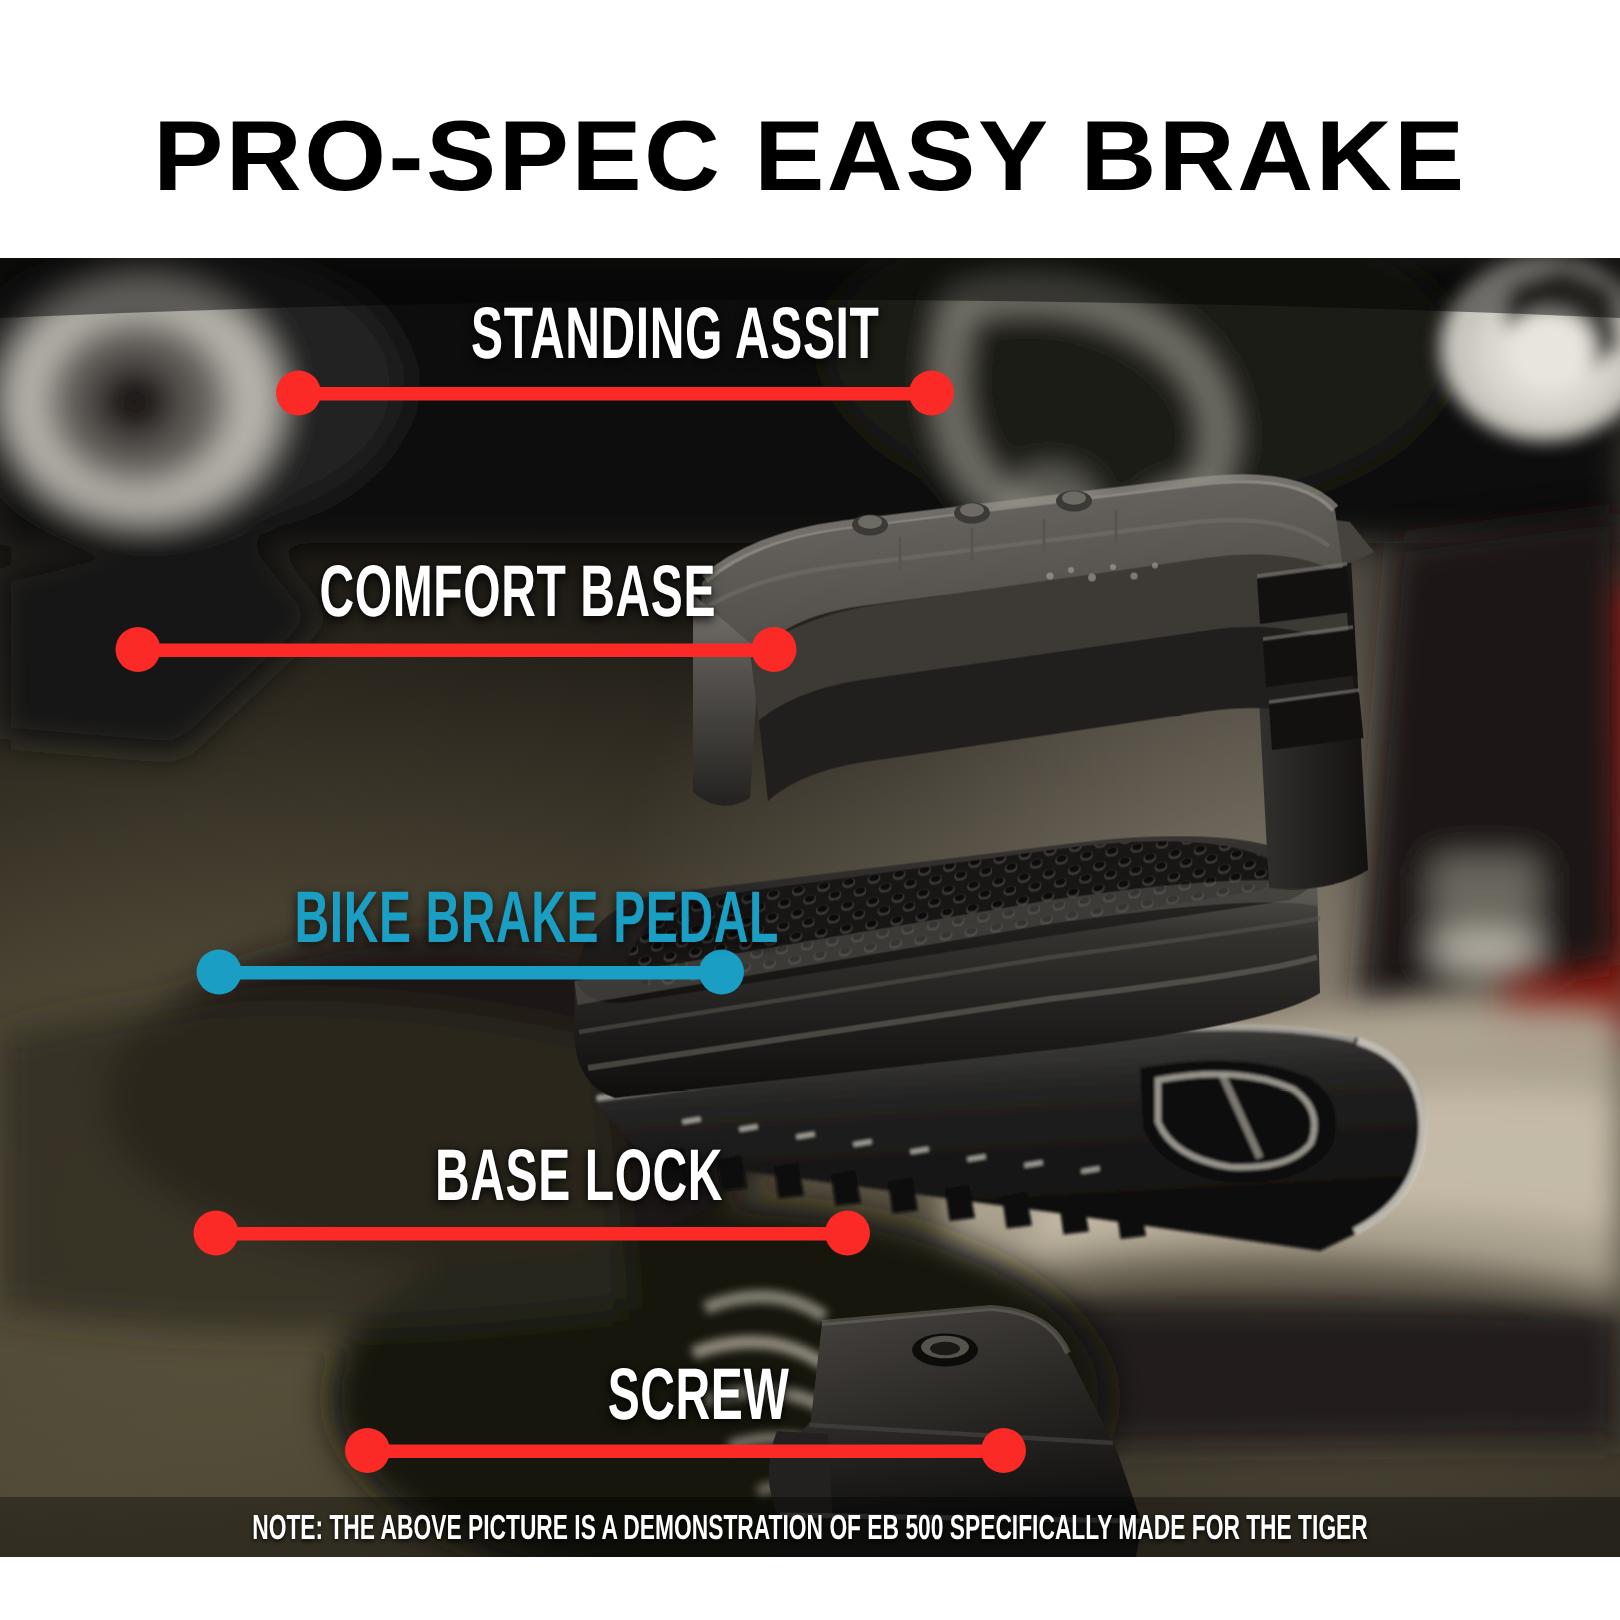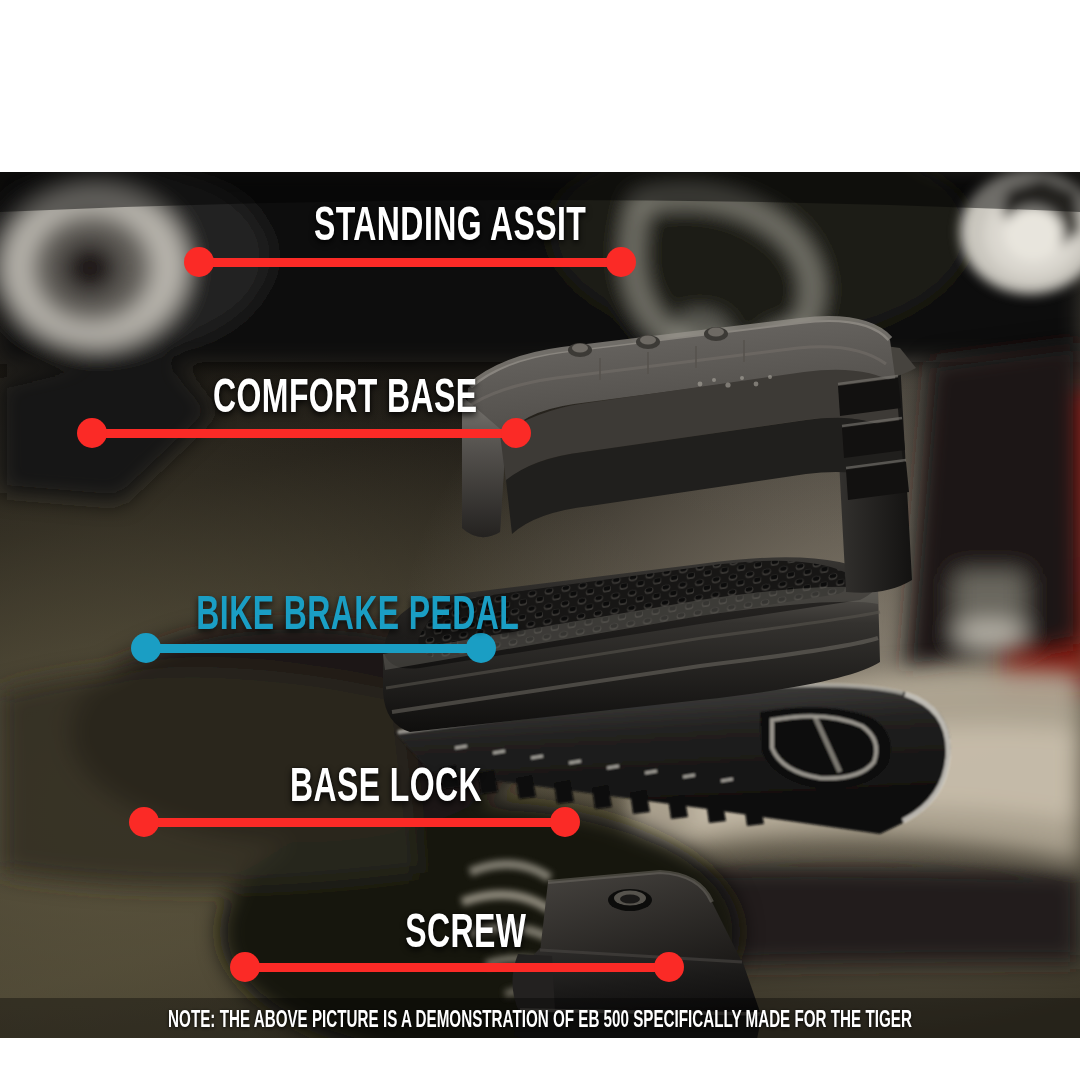--- a/index.html
+++ b/index.html
@@ -129,20 +129,23 @@
     width: 1080px;
     height: 42px;
     background: #ffffff;
   }
 </style>
 </head>
 <body>
 
 <div id="canvas">
 
+  <div id="title-bar">
+    <div id="page-title">PRO-SPEC EASY BRAKE</div>
+  </div>
 
   <div id="photo">
     <svg id="photo-svg" viewBox="0 0 1080 866" preserveAspectRatio="none">
       <defs>
 
         <linearGradient id="sceneBg" x1="0" y1="0" x2="0.35" y2="1">
           <stop offset="0" stop-color="#14120f"></stop>
           <stop offset="0.38" stop-color="#1d1a15"></stop>
           <stop offset="0.62" stop-color="#3a352a"></stop>
           <stop offset="0.85" stop-color="#46402f"></stop>

